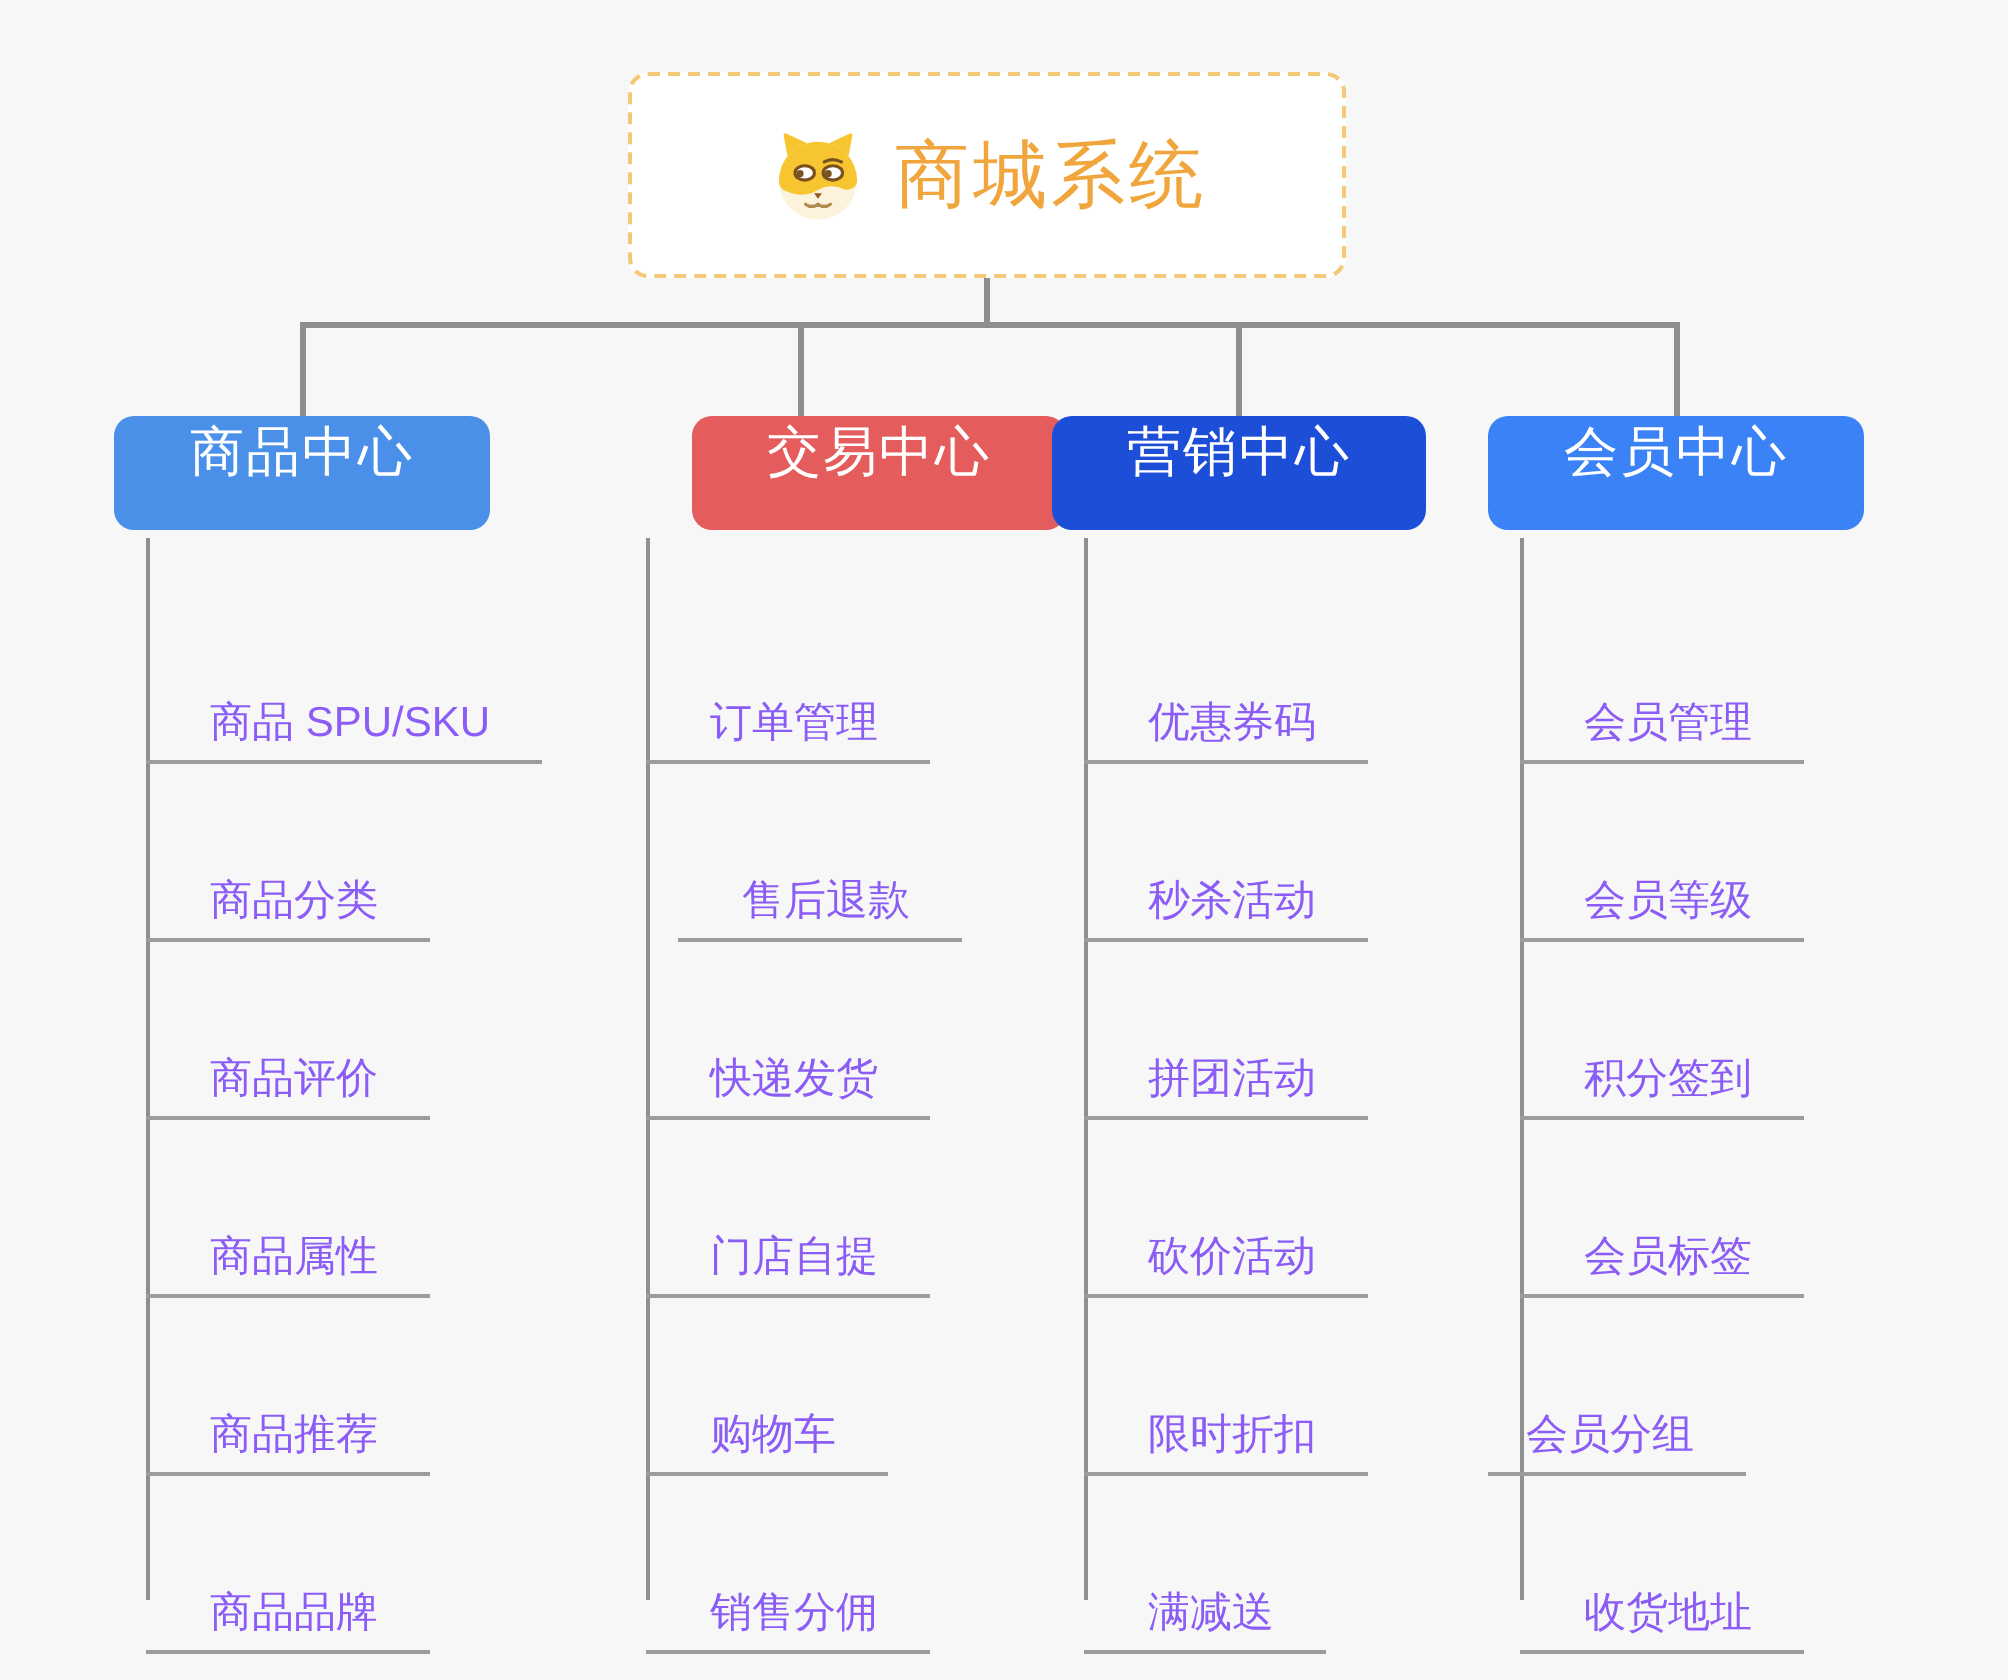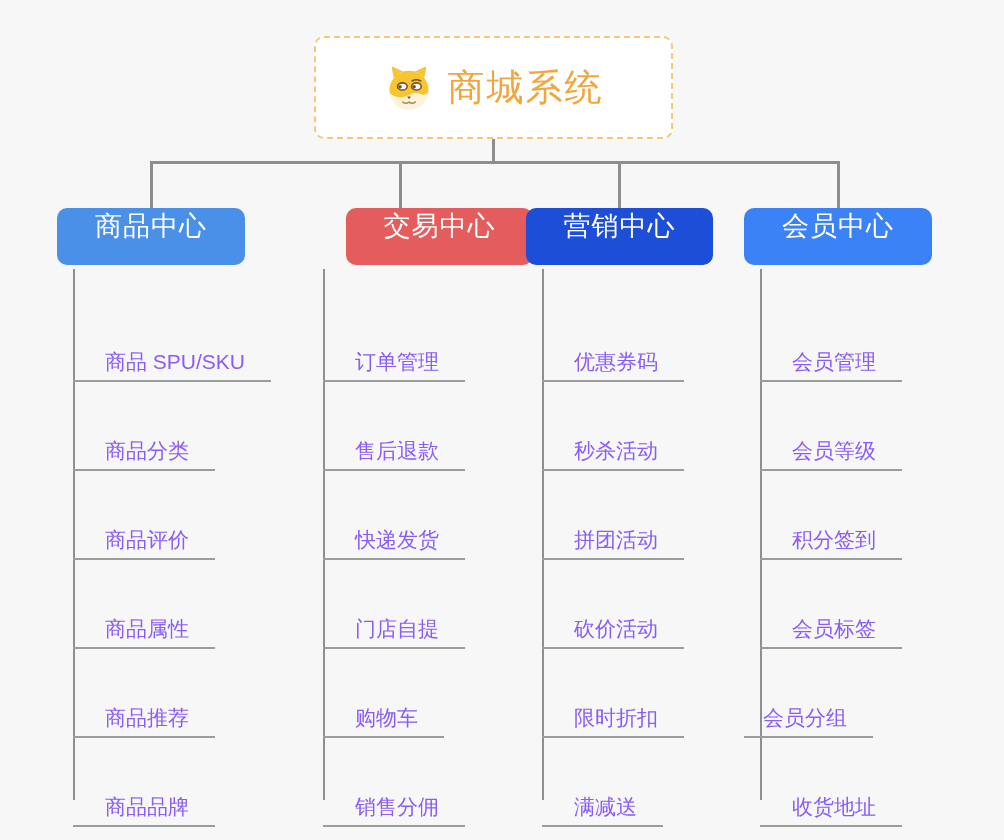--- a/index.html
+++ b/index.html
@@ -111,21 +111,21 @@
       <div class="topic-item" style="left: 73px; top: 403px;">商品分类</div>
       <div class="topic-item" style="left: 73px; top: 492px;">商品评价</div>
       <div class="topic-item" style="left: 73px; top: 581px;">商品属性</div>
       <div class="topic-item" style="left: 73px; top: 670px;">商品推荐</div>
       <div class="topic-item" style="left: 73px; top: 759px;">商品品牌</div>
       <div class="branch-node" style="left: 307px; width: 187px; background: rgb(228, 92, 92); margin-left: 39px;">
         <span class="branch-label">交易中心</span>
       </div>
       <div class="vline" style="left: 323px;"></div>
       <div class="topic-item" style="left: 323px; top: 314px;">订单管理</div>
-      <div class="topic-item" style="left: 323px; top: 403px;">售后退款</div>
+      <div class="topic-item" style="left: 339px; top: 403px;">售后退款</div>
       <div class="topic-item" style="left: 323px; top: 492px;">快递发货</div>
       <div class="topic-item" style="left: 323px; top: 581px;">门店自提</div>
       <div class="topic-item" style="left: 323px; top: 670px;">购物车</div>
       <div class="topic-item" style="left: 323px; top: 759px;">销售分佣</div>
       <div class="branch-node" style="left: 526px; width: 187px; background: #1d4ed8;">
         <span class="branch-label">营销中心</span>
       </div>
       <div class="vline" style="left: 542px;"></div>
       <div class="topic-item" style="left: 542px; top: 314px;">优惠券码</div>
       <div class="topic-item" style="left: 542px; top: 403px;">秒杀活动</div>

